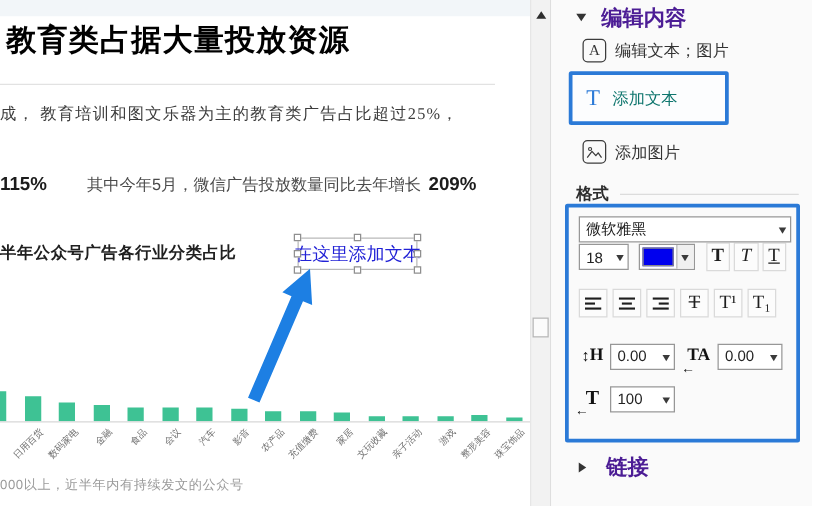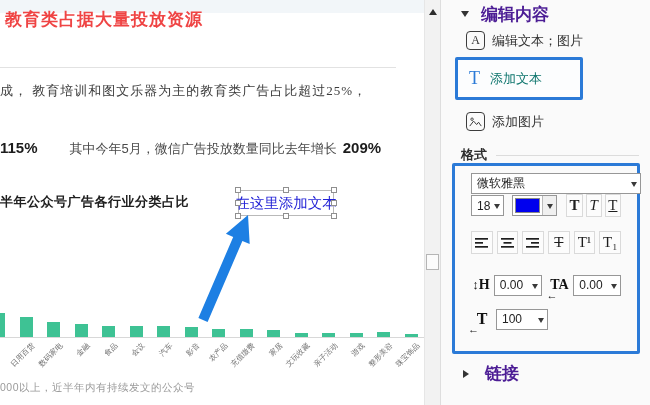--- a/index.html
+++ b/index.html
@@ -1,21 +1,21 @@
 <!DOCTYPE html>
 <html><head>
 <meta charset="utf-8">
 <style>
   html,body{margin:0;padding:0;background:#fff;}
   .stage{position:relative;width:650px;height:405px;overflow:hidden;
          font-family:"Liberation Sans","DejaVu Sans",sans-serif;background:#fff;}
   
   .doc{position:absolute;left:0;top:0;width:424px;height:405px;background:#fff;}
   .topstrip{position:absolute;left:0;top:0;width:424px;height:13px;background:#f2f6f9;}
-  .doc-title{position:absolute;left:5px;top:8px;font-size:17px;font-weight:bold;color:#ef4444;letter-spacing:1px;}
+  .doc-title{position:absolute;left:5px;top:16px;font-size:24px;font-weight:bold;color:#000000;letter-spacing:1px;}
   .doc-rule{position:absolute;left:0;top:67px;width:396px;height:1px;background:#e2e2e2;}
   .doc-para{position:absolute;left:0;top:82px;width:410px;font-family:"Liberation Serif","DejaVu Serif",serif;
             font-size:13px;color:#3c3c3c;letter-spacing:1px;}
   .statline{position:absolute;left:0;top:139px;font-size:13px;color:#4a4a4a;white-space:nowrap;}
   .statline b{font-size:15px;color:#1c1c1c;}
   .statline .mid{margin:0 6px 0 32px;}
   .chart-heading{position:absolute;left:0;top:193px;font-size:13px;font-weight:bold;color:#202020;letter-spacing:0.5px;}
   
   .textbox{position:absolute;left:238px;top:190px;width:94px;height:24px;border:1px solid #b9b9b9;
            display:flex;align-items:center;justify-content:center;background:#fff;}
@@ -48,21 +48,21 @@
            justify-content:center;margin-right:7px;box-sizing:border-box;background:transparent;}
   .sq-icon.aa{font-family:"Liberation Serif",serif;font-size:12px;color:#333;font-weight:500;}
   .t-glyph{font-family:"Liberation Serif","DejaVu Serif",serif;font-size:18px;color:#2b7ad7;margin:0 10px 0 2px;}
   .active-box{position:absolute;left:14px;top:57px;width:128px;height:43px;border:3px solid #2b7ad7;border-radius:2px;
               display:flex;align-items:center;padding-left:9px;box-sizing:border-box;background:#fcfdfe;}
   .active-box .lbl{font-size:13px;color:#0f766e;}
   .fmt-head{position:absolute;left:20px;top:146px;width:178px;display:flex;align-items:center;
             font-size:13px;font-weight:bold;color:#2e2e2e;}
   .fmt-head .line{flex:1;height:1px;background:#dcdcdc;margin-left:9px;}
   .fmt-box{position:absolute;left:11px;top:163px;width:188px;height:191px;border:3px solid #2b7ad7;border-radius:2px;
-           box-sizing:border-box;padding:7px 16px;}
+           box-sizing:border-box;padding:7px 8px;}
   .sel{display:flex;align-items:center;background:#fff;border:1px solid #979797;height:21px;box-sizing:border-box;
        font-size:12px;color:#222;padding-left:5px;position:relative;}
   .sel .caret{margin-left:auto;margin-right:3px;width:0;height:0;border:3.5px solid transparent;border-top:5px solid #3a3a3a;margin-top:5px;}
   .fmt-row{display:flex;align-items:center;}
   .tbtn{width:23px;height:23px;background:#fcfcfc;border:1px solid #dadada;box-sizing:border-box;display:flex;
         align-items:center;justify-content:center;font-family:"Liberation Serif","DejaVu Serif",serif;
         font-size:15px;color:#1e1e1e;}
   .tbtn.b{font-weight:bold;} .tbtn.i{font-style:italic;} .tbtn.u{text-decoration:underline;} .tbtn.s{text-decoration:line-through;}
   .swatch-wrap{display:flex;align-items:center;height:21px;border:1px solid #979797;background:#fff;box-sizing:border-box;}
   .swatch{width:25px;height:15px;margin:0 2px;border:1px solid #888;box-sizing:border-box;}

